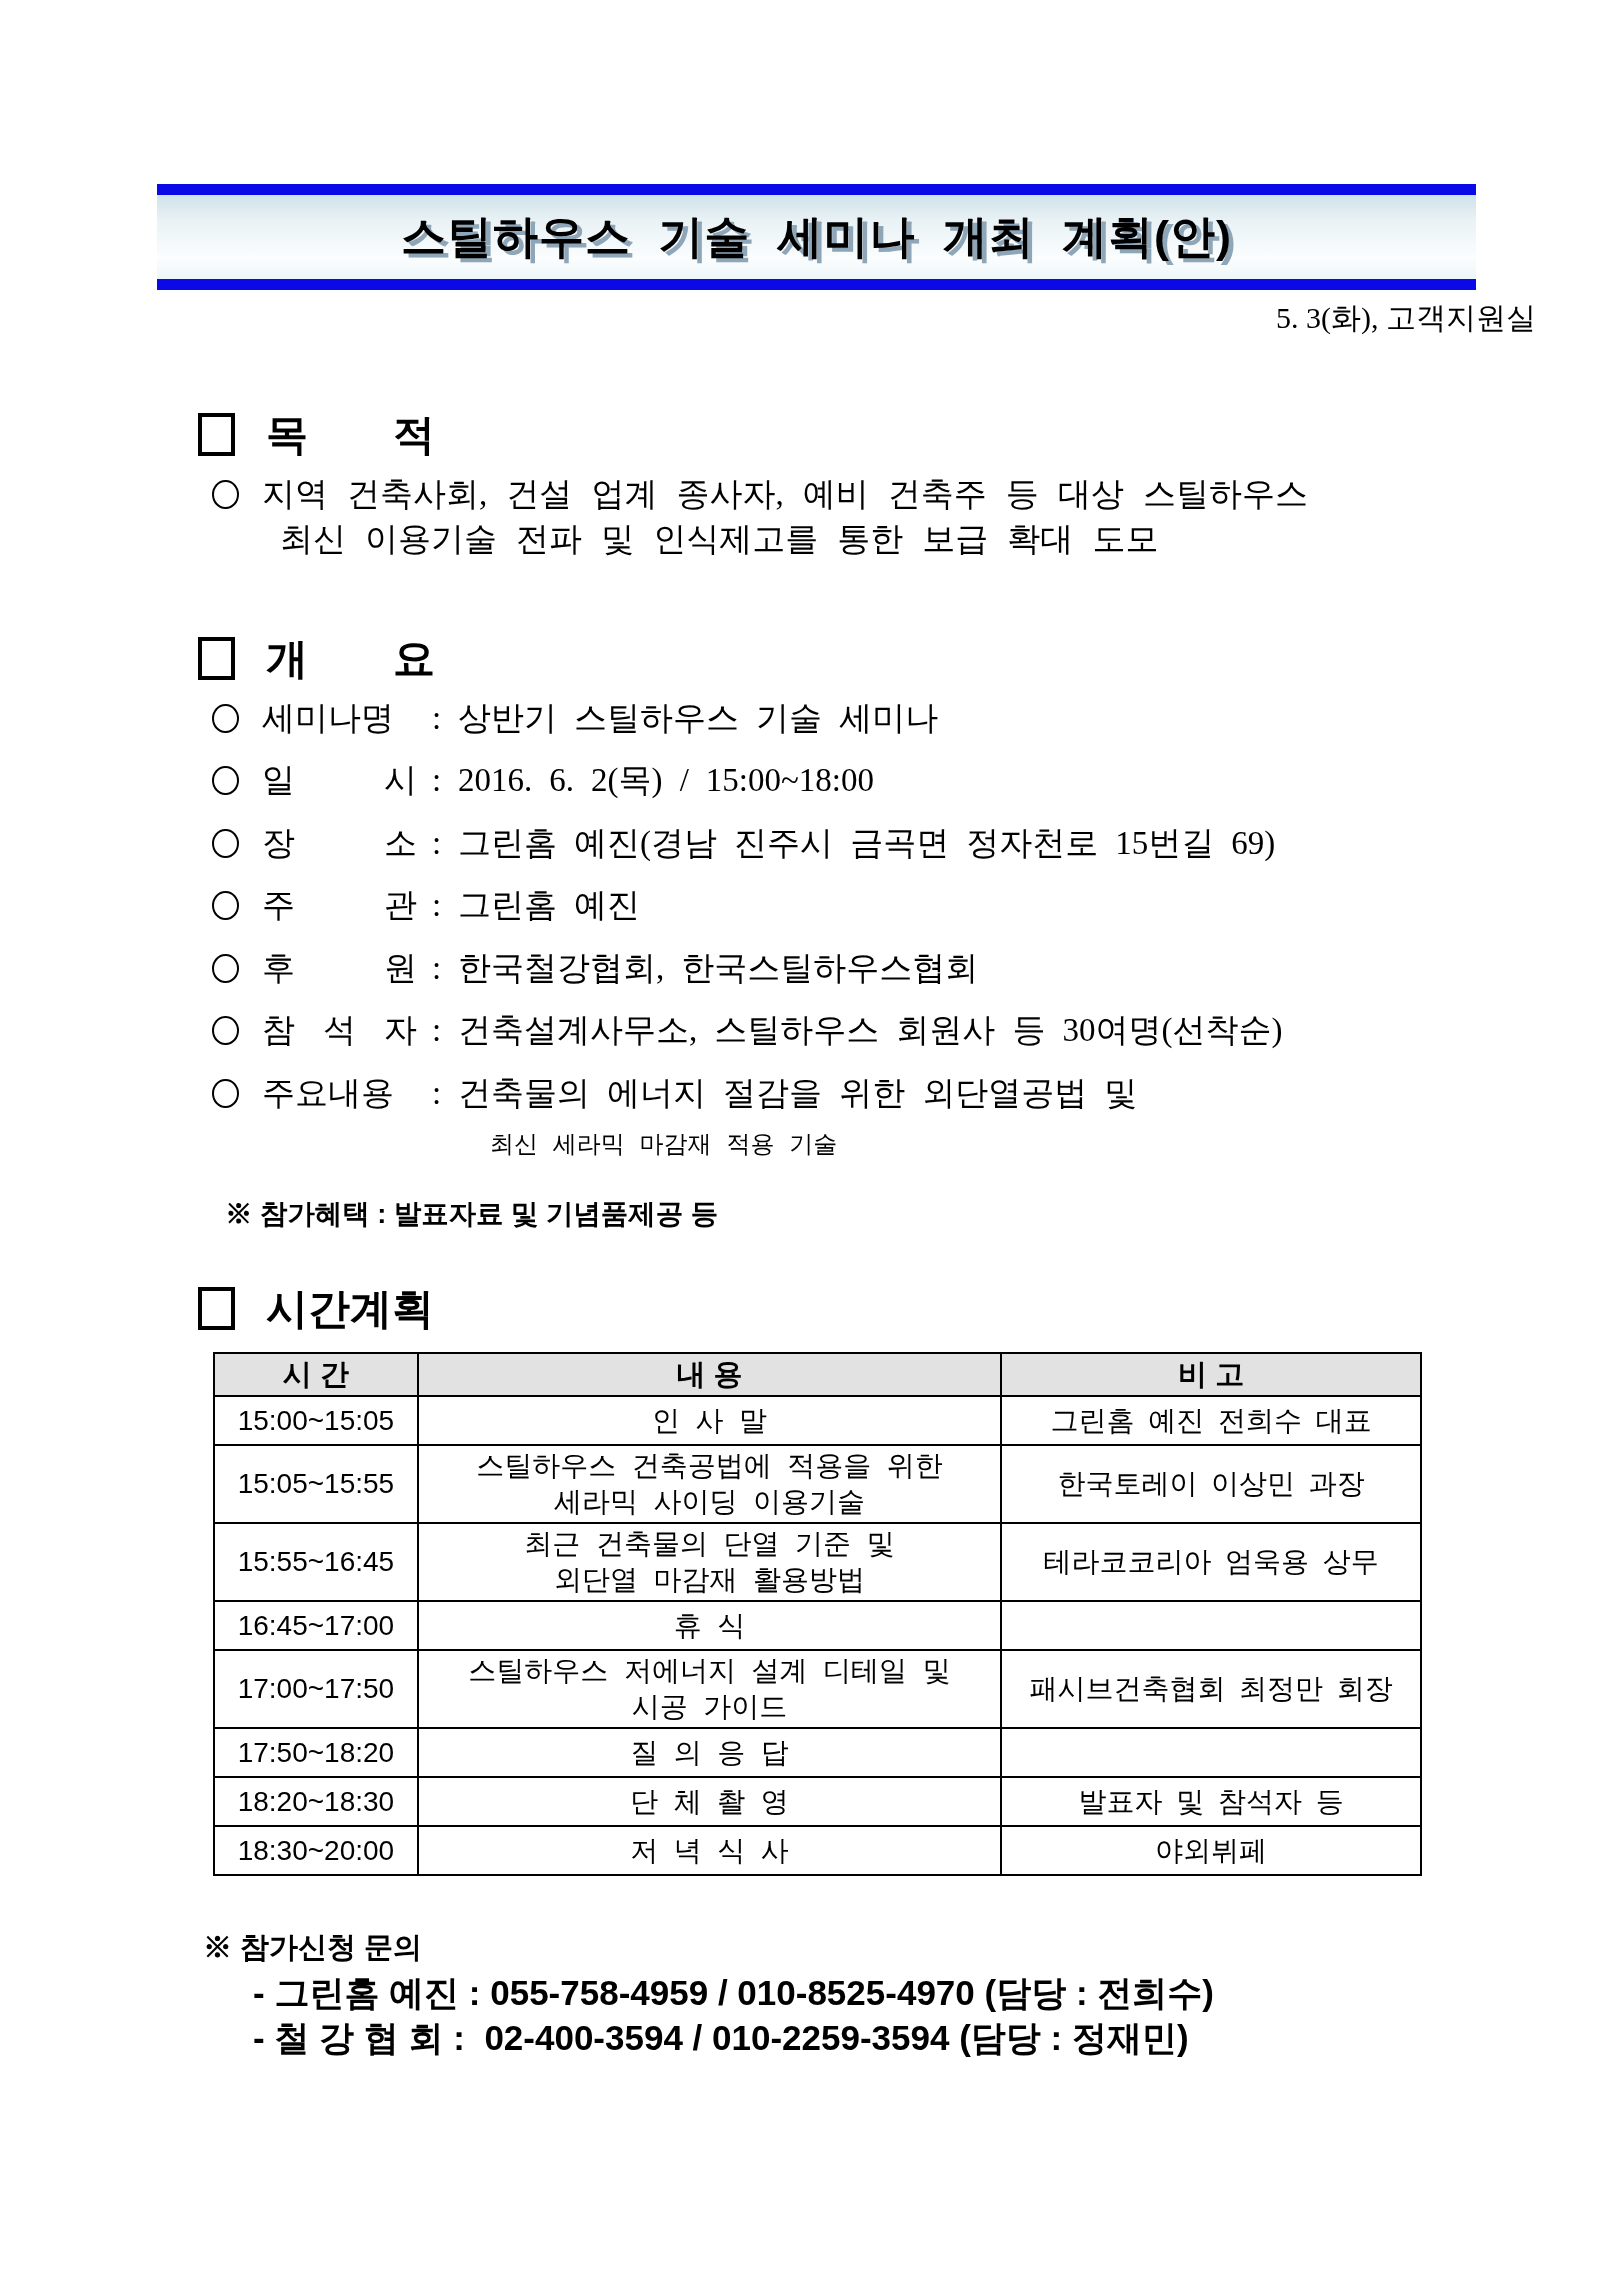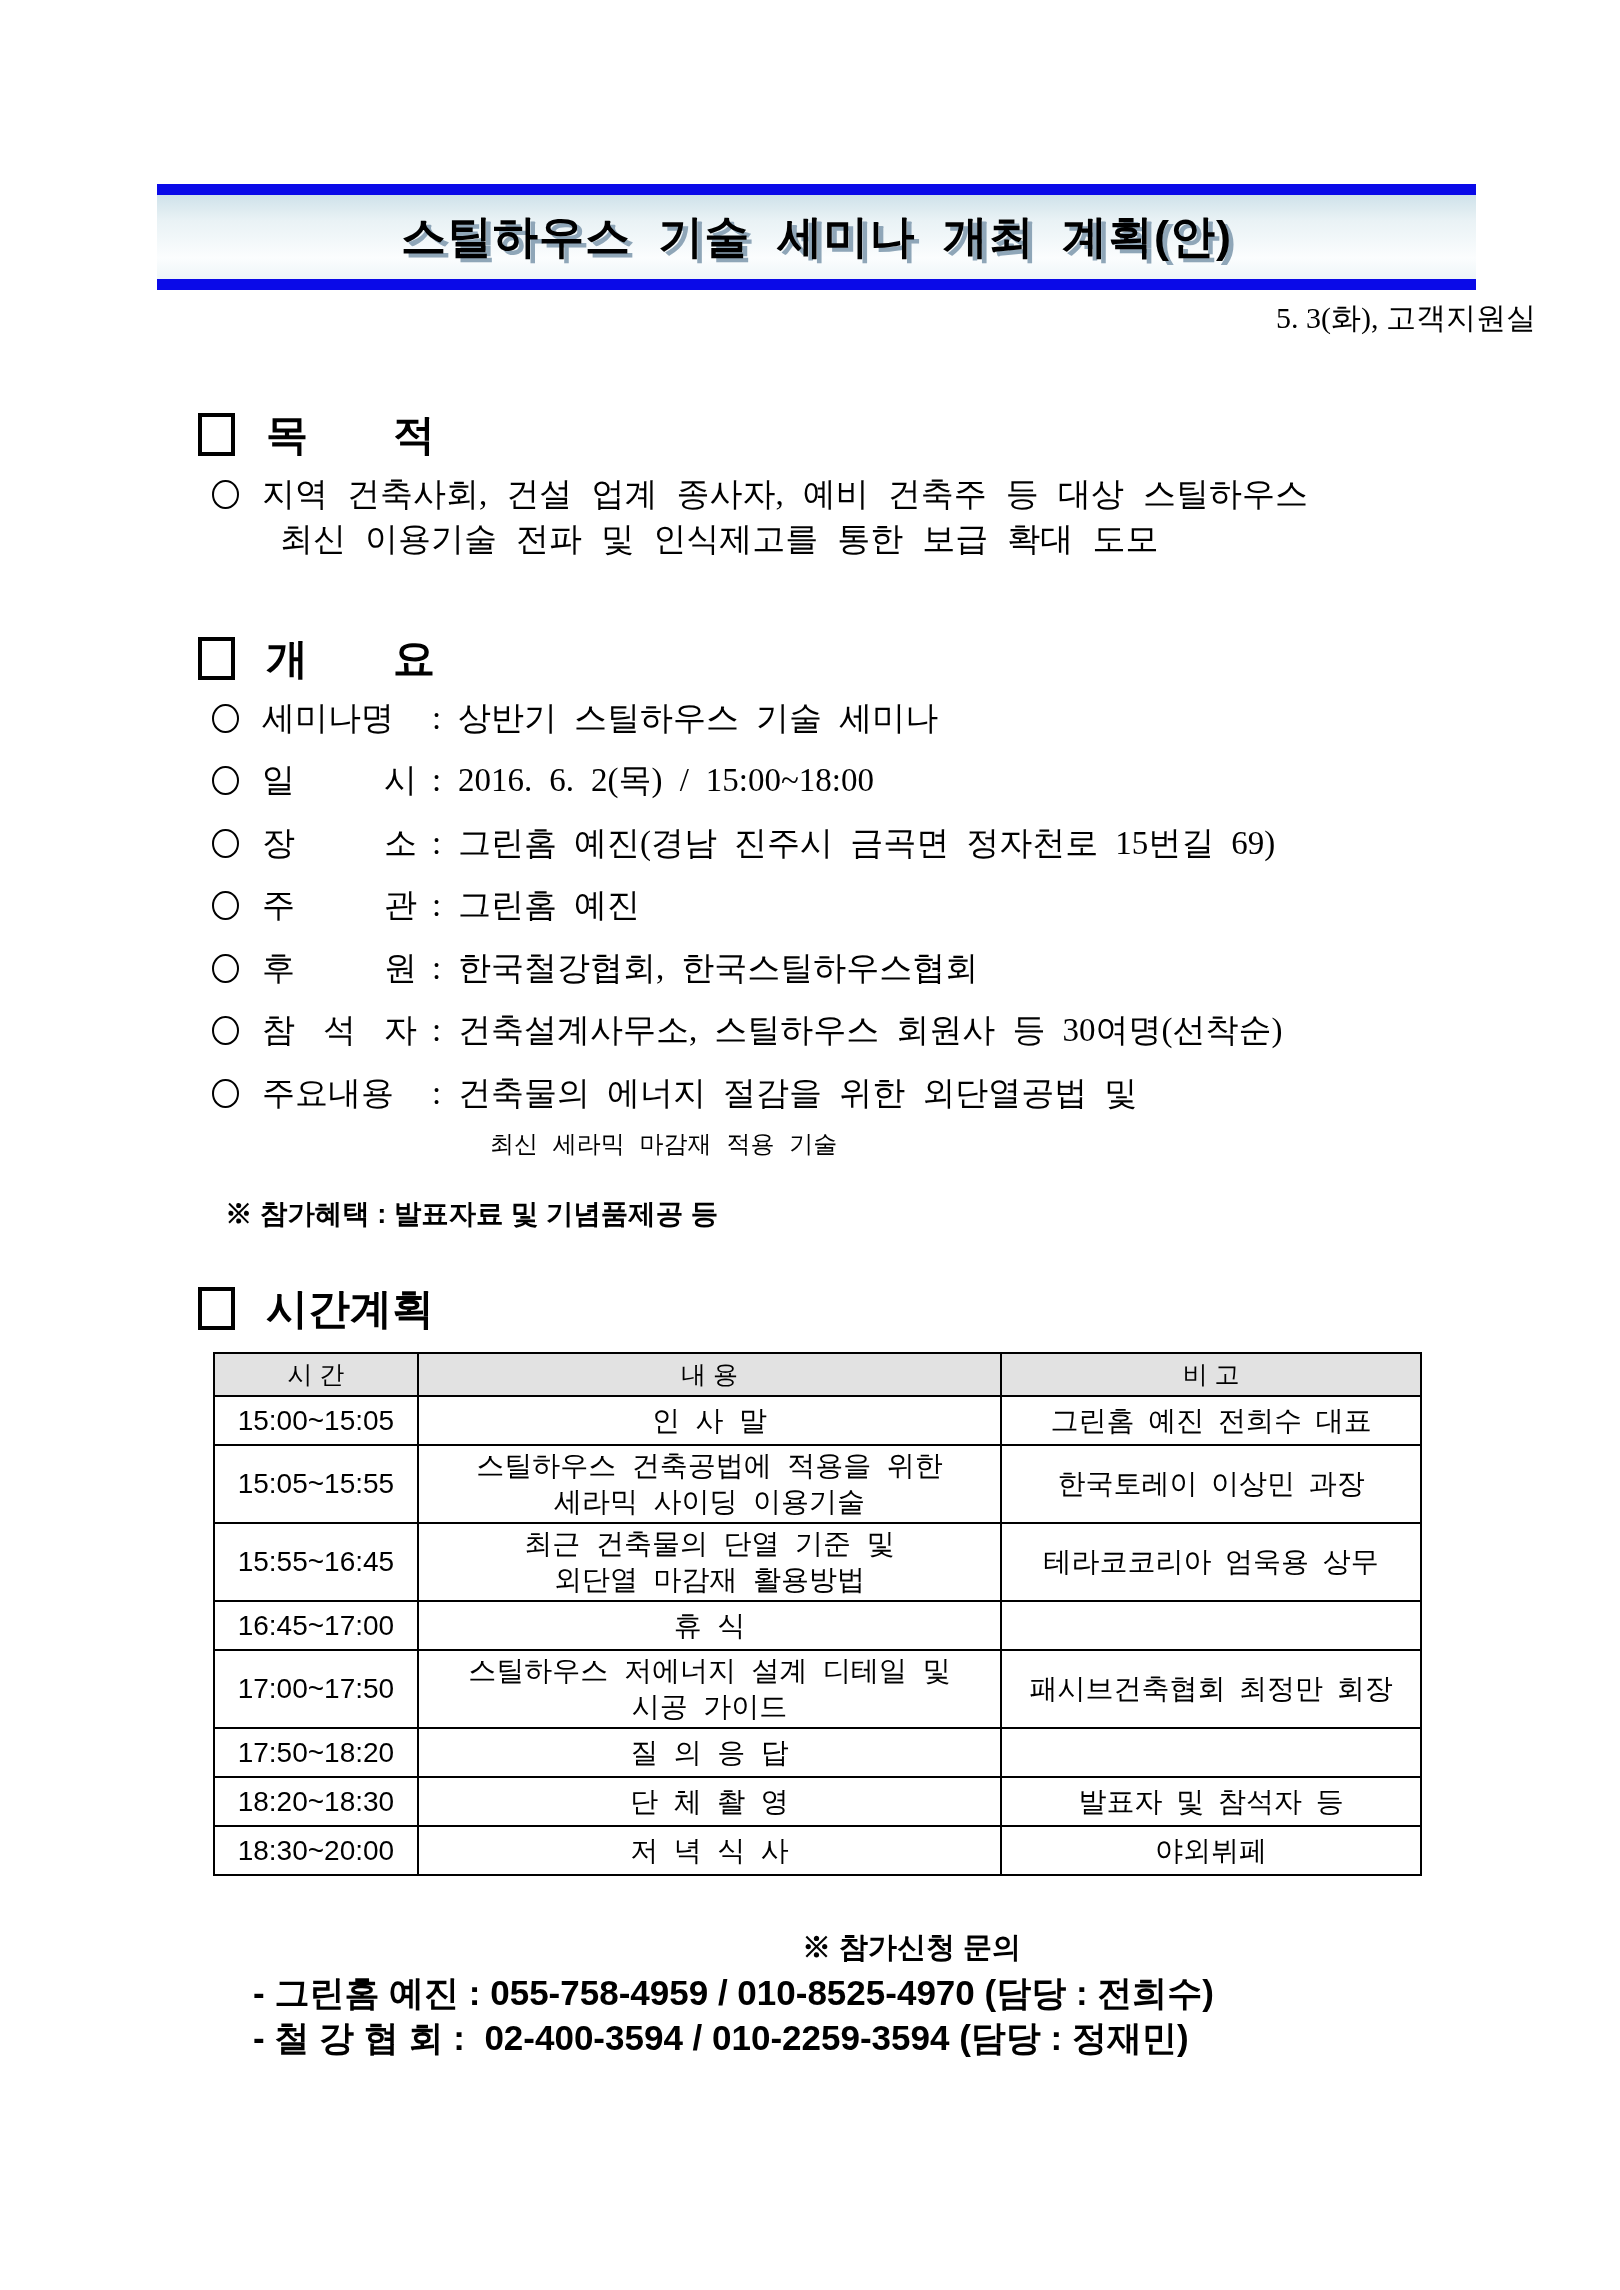--- a/index.html
+++ b/index.html
@@ -74,33 +74,33 @@
   
   .sched-table {
     margin:19.6px 0 0 213px; width:1209px;
     border-collapse:collapse;
     border:2.9px solid #000;
     font-family:"Liberation Sans", sans-serif;
     font-size:28px; text-align:center;
   }
   .sched-table th, .sched-table td { border:2px solid #000; vertical-align:middle; padding:0 5.9px; }
   .sched-table thead th {
-    background:#e2e2e2; font-weight:normal; font-size:25px;
+    background:#e2e2e2; font-weight:bold; font-size:29px;
     height:43px; border-bottom:2.9px solid #000; white-space:pre;
   }
   .row-single { height:49px; }
   .row-double { height:78px; }
   .cell-content { line-height:36px; word-spacing:7.8px; white-space:pre; }
   .cell-time { white-space:pre; }
   .cell-note { word-spacing:5.9px; white-space:pre; }
   
   .footer-title {
     margin-left:203px; margin-top:54px;
     font-family:"Liberation Sans", sans-serif;
-    font-weight:bold; font-size:29px; line-height:35px; white-space:pre;text-align:center;
+    font-weight:bold; font-size:29px; line-height:35px; white-space:pre;
   }
   .footer-line {
     margin-left:253px; margin-top:9.8px;
     font-family:"Liberation Sans", sans-serif;
     font-weight:bold; font-size:35px; line-height:35px; white-space:pre;
   }
 </style>
 </head>
 <body>
 

